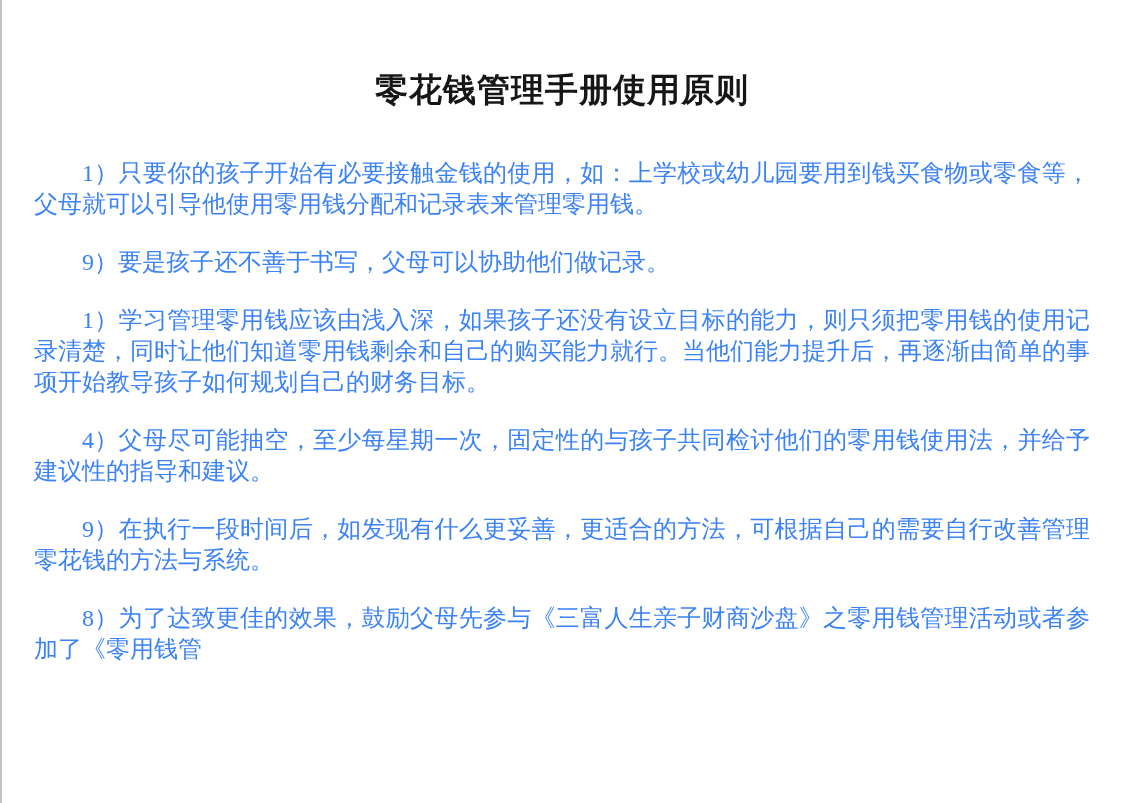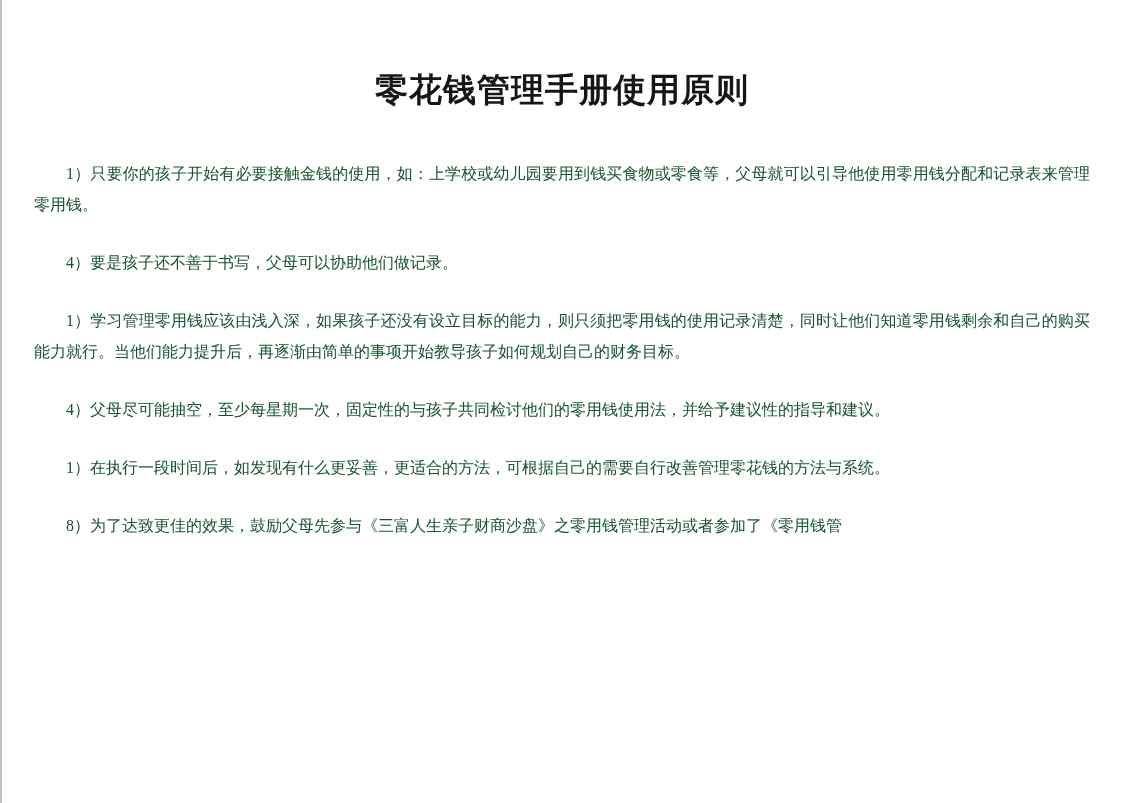--- a/index.html
+++ b/index.html
@@ -33,42 +33,42 @@
     margin: 70px 0 48px 0;
     font-size: 33px;
     line-height: 40px;
     font-weight: bold;
     text-align: center;
     color: #161616;
     letter-spacing: 1px;
   }
   .doc-paragraph {
     margin: 0 0 27px 0;
-    font-size: 16px;
+    font-size: 24px;
     line-height: 31px;
-    color: #14532d;
+    color: #3b82f6;
     text-indent: 2em;
     text-align: justify;
     text-justify: inter-ideograph;
   }
 </style>
 </head>
 <body>
 
 <div class="page-left-edge"></div>
 
 <div class="page">
   <h1 class="doc-title">零花钱管理手册使用原则</h1>
 
   <p class="doc-paragraph">1）只要你的孩子开始有必要接触金钱的使用，如：上学校或幼儿园要用到钱买食物或零食等，父母就可以引导他使用零用钱分配和记录表来管理零用钱。</p>
 
-  <p class="doc-paragraph">4）要是孩子还不善于书写，父母可以协助他们做记录。</p>
+  <p class="doc-paragraph">9）要是孩子还不善于书写，父母可以协助他们做记录。</p>
 
 
   <p class="doc-paragraph">1）学习管理零用钱应该由浅入深，如果孩子还没有设立目标的能力，则只须把零用钱的使用记录清楚，同时让他们知道零用钱剩余和自己的购买能力就行。当他们能力提升后，再逐渐由简单的事项开始教导孩子如何规划自己的财务目标。</p>
 
   <p class="doc-paragraph">4）父母尽可能抽空，至少每星期一次，固定性的与孩子共同检讨他们的零用钱使用法，并给予建议性的指导和建议。</p>
 
 
-  <p class="doc-paragraph">1）在执行一段时间后，如发现有什么更妥善，更适合的方法，可根据自己的需要自行改善管理零花钱的方法与系统。</p>
+  <p class="doc-paragraph">9）在执行一段时间后，如发现有什么更妥善，更适合的方法，可根据自己的需要自行改善管理零花钱的方法与系统。</p>
 
   <p class="doc-paragraph">8）为了达致更佳的效果，鼓励父母先参与《三富人生亲子财商沙盘》之零用钱管理活动或者参加了《零用钱管</p>
 </div>
 
 </body></html>

